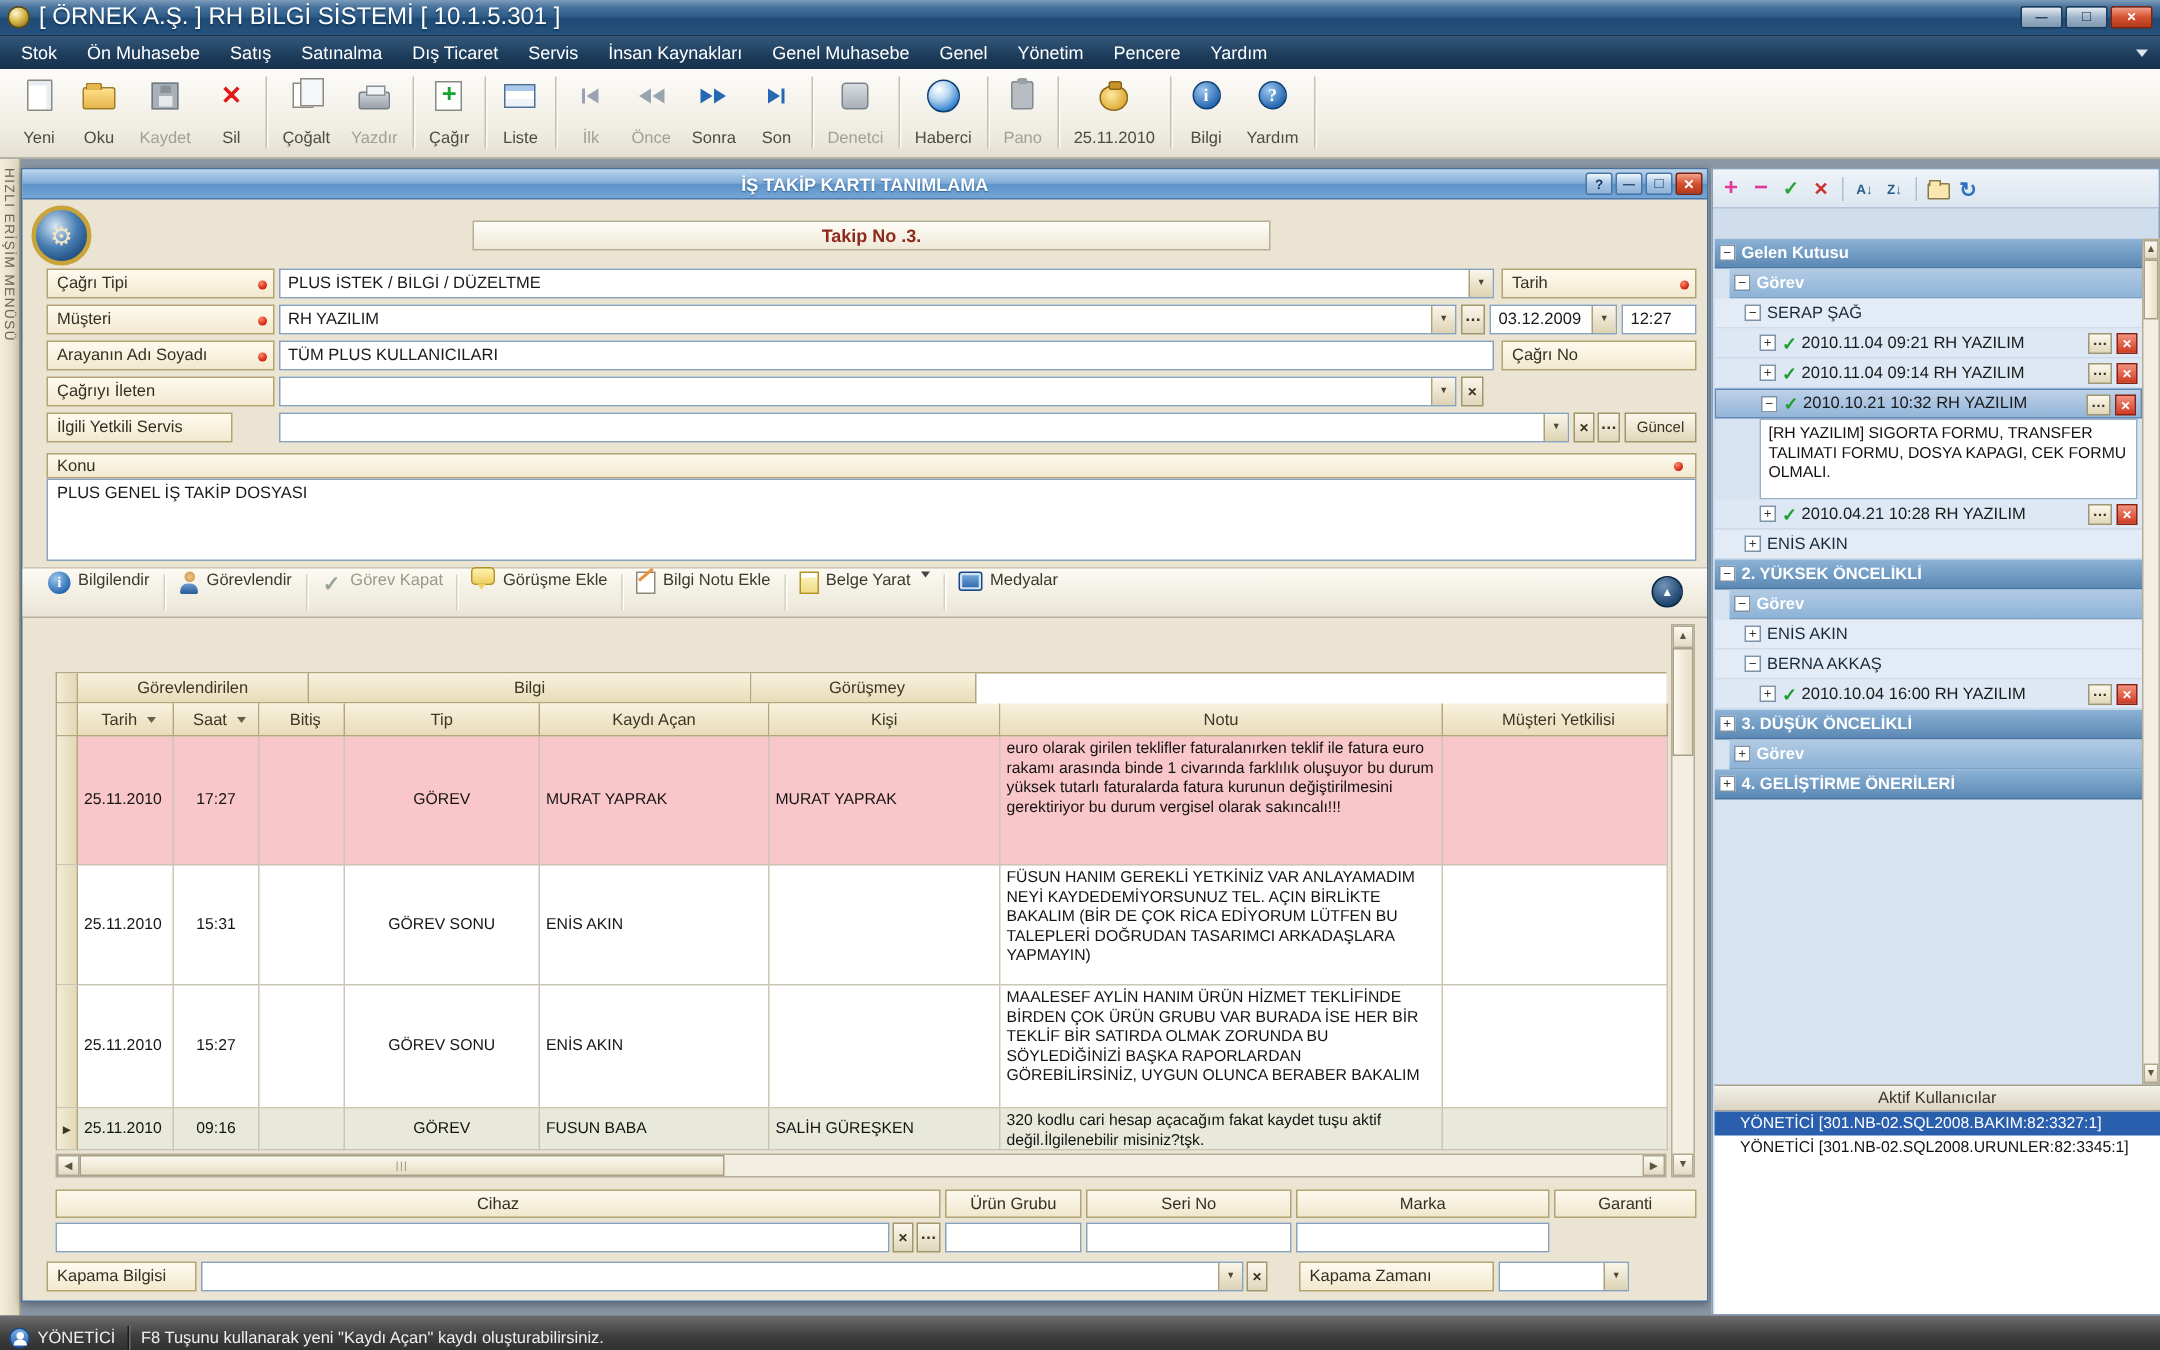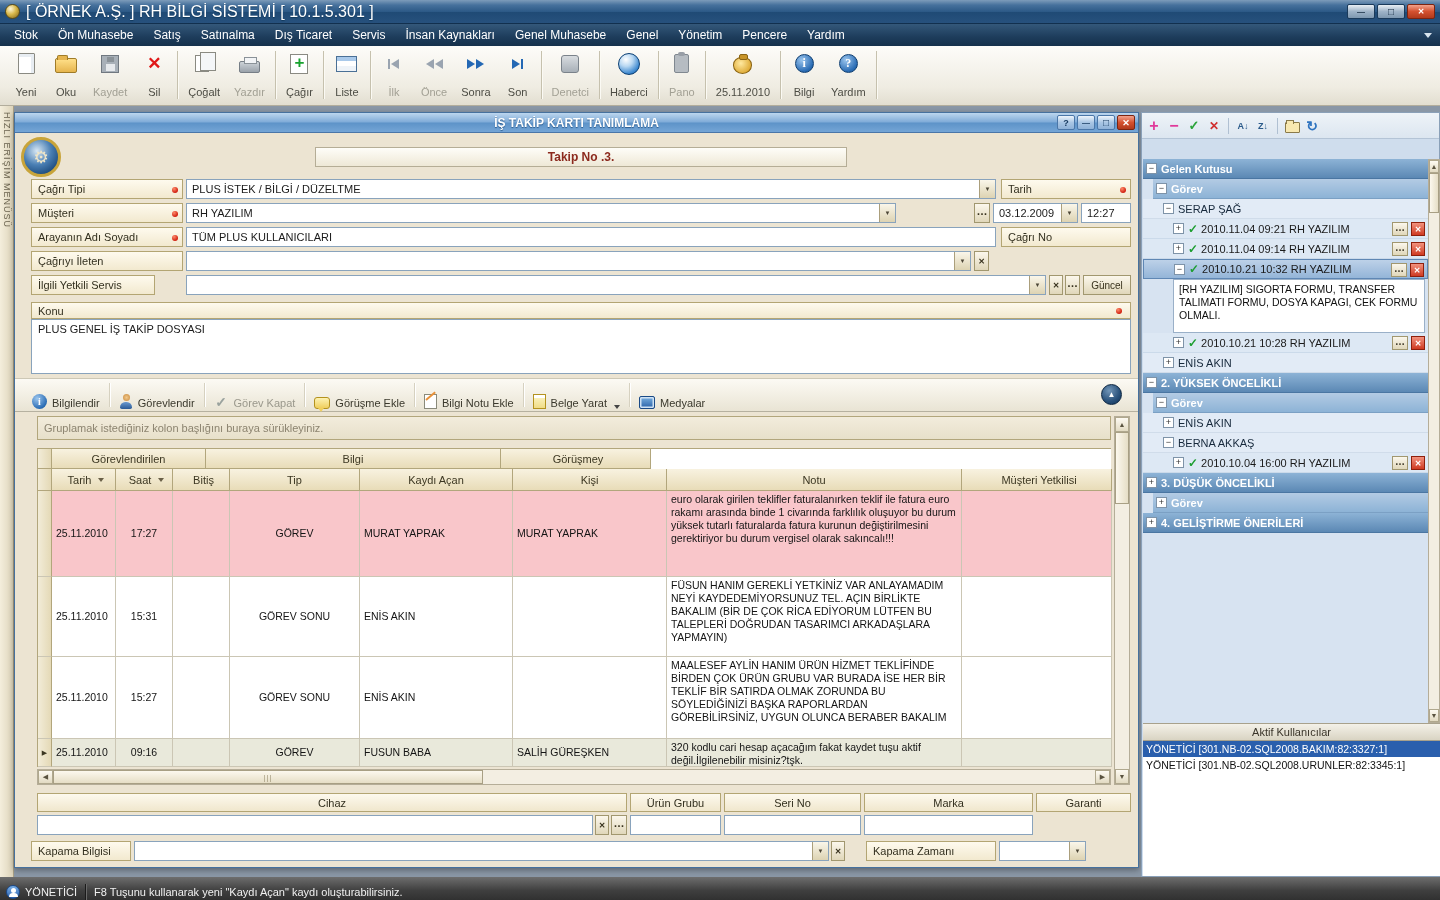--- a/index.html
+++ b/index.html
@@ -85,21 +85,21 @@
 .rdot{position:absolute;right:4px;top:7px;width:6px;height:6px;border-radius:50%;background:radial-gradient(circle at 35% 30%,#ff8a6a,#d02010 70%)}
 .tbox{position:absolute;height:20px;background:#fff;border:1px solid #89a3bc;display:flex;align-items:center;padding-left:5px;font-size:11px;overflow:hidden}
 .tval{white-space:nowrap;overflow:hidden}
 .ddb{margin-left:auto;align-self:stretch;width:16px;background:linear-gradient(#faf6ea,#ddd3b2);border-left:1px solid #ab9f7c;display:flex;align-items:center;justify-content:center;flex:none}
 .ddb::after{content:"▼";font-size:6px;color:#4c4636}
 .sqb{position:absolute;height:20px;background:linear-gradient(#fbf7ec,#e0d7ba);border:1px solid #a1976f;display:flex;align-items:center;justify-content:center;color:#38321e;font-size:10px}
 .sqb.xb::after{content:"✕";font-size:8px;font-weight:bold}
 .sqb.db::after{content:"…";font-size:11px;font-weight:bold;margin-top:-4px}
 .konu{position:absolute;background:#fff;border:1px solid #89a3bc;padding:3px 6px;font-size:11px}
 #actbar{position:absolute;left:0;top:265px;width:100%;height:34px;background:linear-gradient(#fcfaf4,#e9e4d4);border-top:1px solid #cdc8b6;border-bottom:1px solid #b6b1a0;display:flex;align-items:center;padding-left:8px}
-.abtn{display:flex;align-items:flex-end;gap:5px;padding:0 9px;height:28px;font-size:11px;color:#3a382c;white-space:nowrap}
+.abtn{display:flex;align-items:flex-start;gap:5px;padding:0 9px;height:28px;font-size:11px;color:#3a382c;white-space:nowrap}
 .asep{width:1px;height:24px;background:#d6d1c0;box-shadow:1px 0 0 #fff;flex:none}
 .ai-info{width:15px;height:15px;border-radius:50%;background:radial-gradient(circle at 35% 30%,#9cc6ee,#2a6cb4 70%,#134e8c);color:#fff;display:flex;align-items:center;justify-content:center;flex:none}
 .ai-info::after{content:"i";font-size:10px;font-weight:bold;font-family:"Liberation Serif",serif}
 .ai-person{width:14px;height:15px;position:relative;flex:none}
 .ai-person::before{content:"";position:absolute;left:4px;top:0;width:7px;height:7px;border-radius:50%;background:radial-gradient(#f2c88a,#c8883a)}
 .ai-person::after{content:"";position:absolute;left:1px;bottom:0;width:12px;height:7px;border-radius:6px 6px 2px 2px;background:linear-gradient(#6a9ad0,#2a5a96)}
 .ai-check{width:15px;height:15px;display:flex;align-items:center;justify-content:center;flex:none}
 .ai-check::after{content:"✓";color:#9aa29e;font-size:14px;font-weight:bold}
 .ai-bubble{width:16px;height:12px;background:linear-gradient(#fdf2b2,#f0cf5e);border:1px solid #b4921e;border-radius:3px;position:relative;margin-top:-3px;flex:none}
 .ai-bubble::after{content:"";position:absolute;left:3px;bottom:-4px;border-left:3px solid transparent;border-right:3px solid transparent;border-top:4px solid #f0cf5e}
@@ -167,21 +167,21 @@
 .chk{margin-right:3px;flex:none}
 .chk::after{content:"✓";color:#1d9e31;font-weight:bold;font-size:12px}
 .tlabel{font-size:11px;white-space:nowrap;overflow:hidden}
 .tbtn-dots{position:absolute;right:20px;top:3px;width:16px;height:14px;background:linear-gradient(#fbf7ec,#e0d7ba);border:1px solid #a1976f;display:flex;align-items:center;justify-content:center}
 .tbtn-dots::after{content:"…";font-size:10px;margin-top:-3px;font-weight:bold;color:#3a3424}
 .tbtn-x{position:absolute;right:3px;top:3px;width:14px;height:14px;background:linear-gradient(#f2927e,#cf3a22);border:1px solid #8e1f0c;display:flex;align-items:center;justify-content:center;color:#fff}
 .tbtn-x::after{content:"✕";font-size:8px;font-weight:bold}
 .tmsg{margin:0 3px 0 30px;height:54px;background:#fff;border:1px solid #9ab0c8;padding:3px 5px;font-size:10.5px;line-height:13px;color:#101010;overflow:hidden}
 #aktifhdr{position:absolute;left:1px;top:610px;width:297px;height:18px;background:linear-gradient(#f4f1e8,#d9d4c3);border-top:1px solid #a8a18c;border-bottom:1px solid #a8a18c;display:flex;align-items:center;justify-content:center;color:#3a352a}
 #userlist{position:absolute;left:1px;top:628px;width:297px;height:135px;background:#fff}
-.urow{height:16px;display:flex;align-items:center;padding-left:3px;font-size:10.5px;white-space:nowrap;overflow:hidden;color:#111}
+.urow{height:16px;display:flex;align-items:center;padding-left:17px;font-size:10.5px;white-space:nowrap;overflow:hidden;color:#111}
 .urow.sel{background:#2a5fad;color:#fff}
 
 
 #statusbar{position:absolute;left:0;top:877px;width:1440px;height:30px;background:linear-gradient(#6e6e6e,#3f3f3f 45%,#262626);display:flex;align-items:center;color:#f0f0f0;padding-left:6px;font-size:11px}
 .person{width:14px;height:14px;border-radius:50%;background:linear-gradient(#7ab0e8,#2a5fad);position:relative;margin-right:5px;border:1px solid #1a4a8c;flex:none}
 .person::before{content:"";position:absolute;left:4px;top:2px;width:5px;height:5px;border-radius:50%;background:#fff}
 .person::after{content:"";position:absolute;left:2px;bottom:1px;width:9px;height:4px;border-radius:4px 4px 0 0;background:#fff}
 .ssep{width:1px;height:16px;background:#1a1a1a;box-shadow:1px 0 0 #6a6a6a;margin:0 8px;flex:none}
 </style>
 </head>
@@ -365,21 +365,21 @@
     </div>
   <div class="flabel" style="left:986px;top:66px;width:130px">
       <span>Tarih</span>
       <i class="rdot"></i>
     </div>
 
   <div class="flabel" style="left:16px;top:90px;width:152px">
       <span>Müşteri</span>
       <i class="rdot"></i>
     </div>
-  <div class="tbox" style="left:171px;top:90px;width:710px">
+  <div class="tbox" style="left:171px;top:90px;width:785px">
       <span class="tval">RH YAZILIM</span>
       <i class="ddb"></i>
     </div>
   <div class="sqb db" style="left:959px;top:90px;width:16px"></div>
   <div class="tbox" style="left:978px;top:90px;width:85px">
       <span class="tval">03.12.2009</span>
       <i class="ddb"></i>
     </div>
   <div class="tbox" style="left:1066px;top:90px;width:50px">
       <span class="tval">12:27</span>
@@ -454,23 +454,20 @@
         <i class="dda"></i>
       </div>
     <i class="asep"></i>
     <div class="abtn">
         <i class="ai-media"></i>
         <span>Medyalar</span>
       </div>
   </div>
   <div class="ejb"></div>
 
-  <div id="hintbar">
-      <span>Gruplamak istediğiniz kolon başlığını buraya sürükleyiniz.</span>
-    </div>
 
   <div id="grid">
     <div class="grow" style="height:20px">
       <div class="selc" style="width:14px;border-bottom:1px solid #b2a67c"></div>
       <div class="hc" style="width:154px">
           <span>Görevlendirilen</span>
         </div>
       <div class="hc" style="width:295px">
           <span>Bilgi</span>
         </div>
@@ -649,21 +646,21 @@
         <span class="texp">−</span>
         <i class="chk"></i>
         <span class="tlabel">2010.10.21 10:32 RH YAZILIM</span>
         <i class="tbtn-dots"></i>
         <i class="tbtn-x"></i>
       </div>
     <div class="tmsg">[RH YAZILIM] SIGORTA FORMU, TRANSFER TALIMATI FORMU, DOSYA KAPAGI, CEK FORMU OLMALI.</div>
     <div class="titem">
         <span class="texp">+</span>
         <i class="chk"></i>
-        <span class="tlabel">2010.10.21 10:28 RH YAZILIM</span>
+        <span class="tlabel">2010.04.21 10:28 RH YAZILIM</span>
         <i class="tbtn-dots"></i>
         <i class="tbtn-x"></i>
       </div>
     <div class="tnode">
         <span class="texp">+</span>
         <span class="tlabel">ENİS AKIN</span>
       </div>
     <div class="tband1">
         <span class="texp">−</span>
         <span class="tlabel">2. YÜKSEK ÖNCELİKLİ</span>

